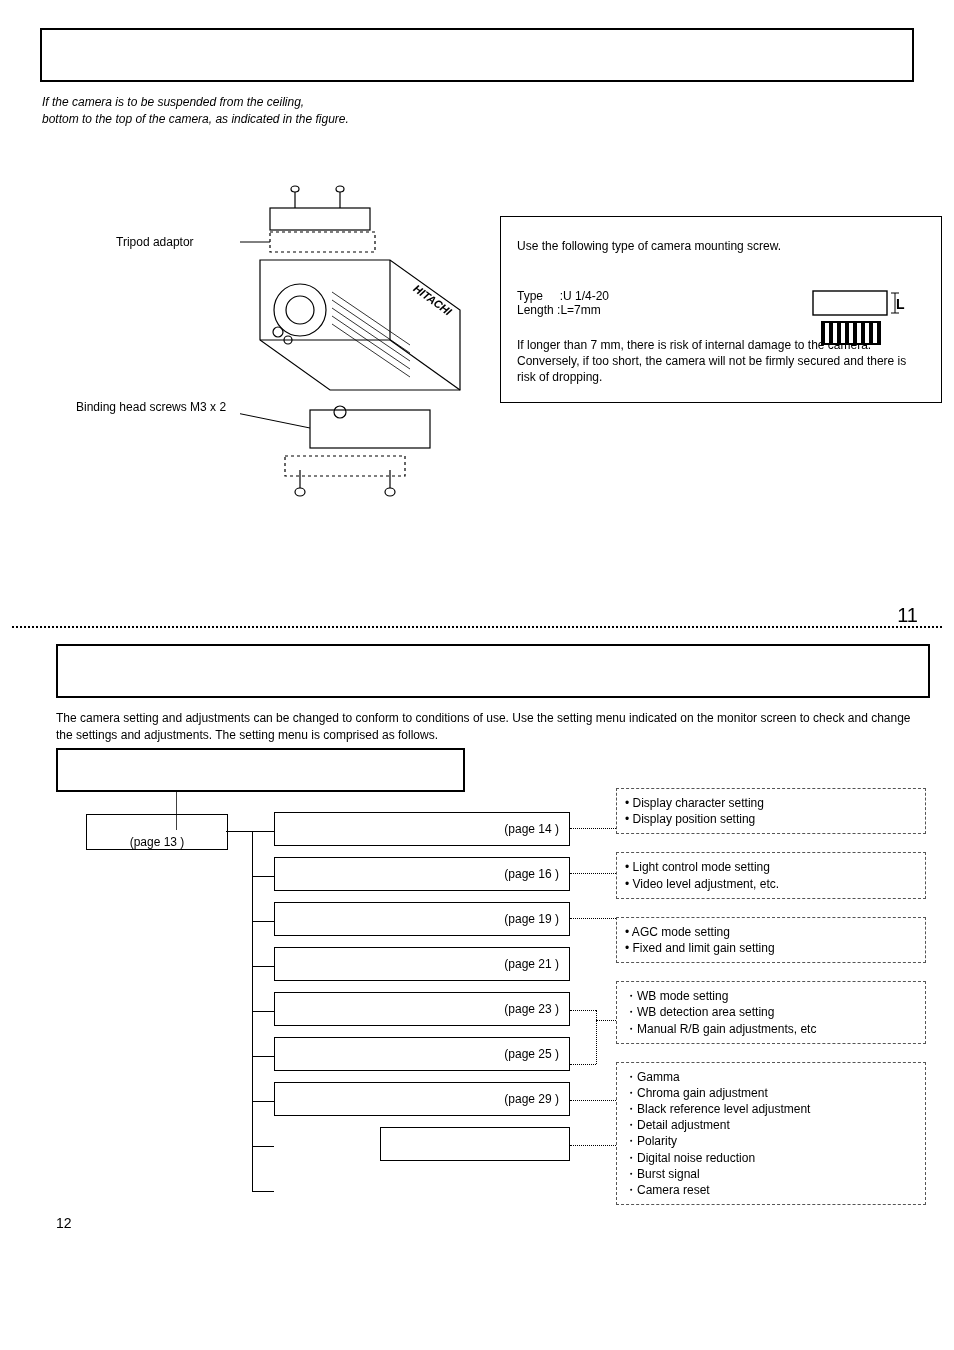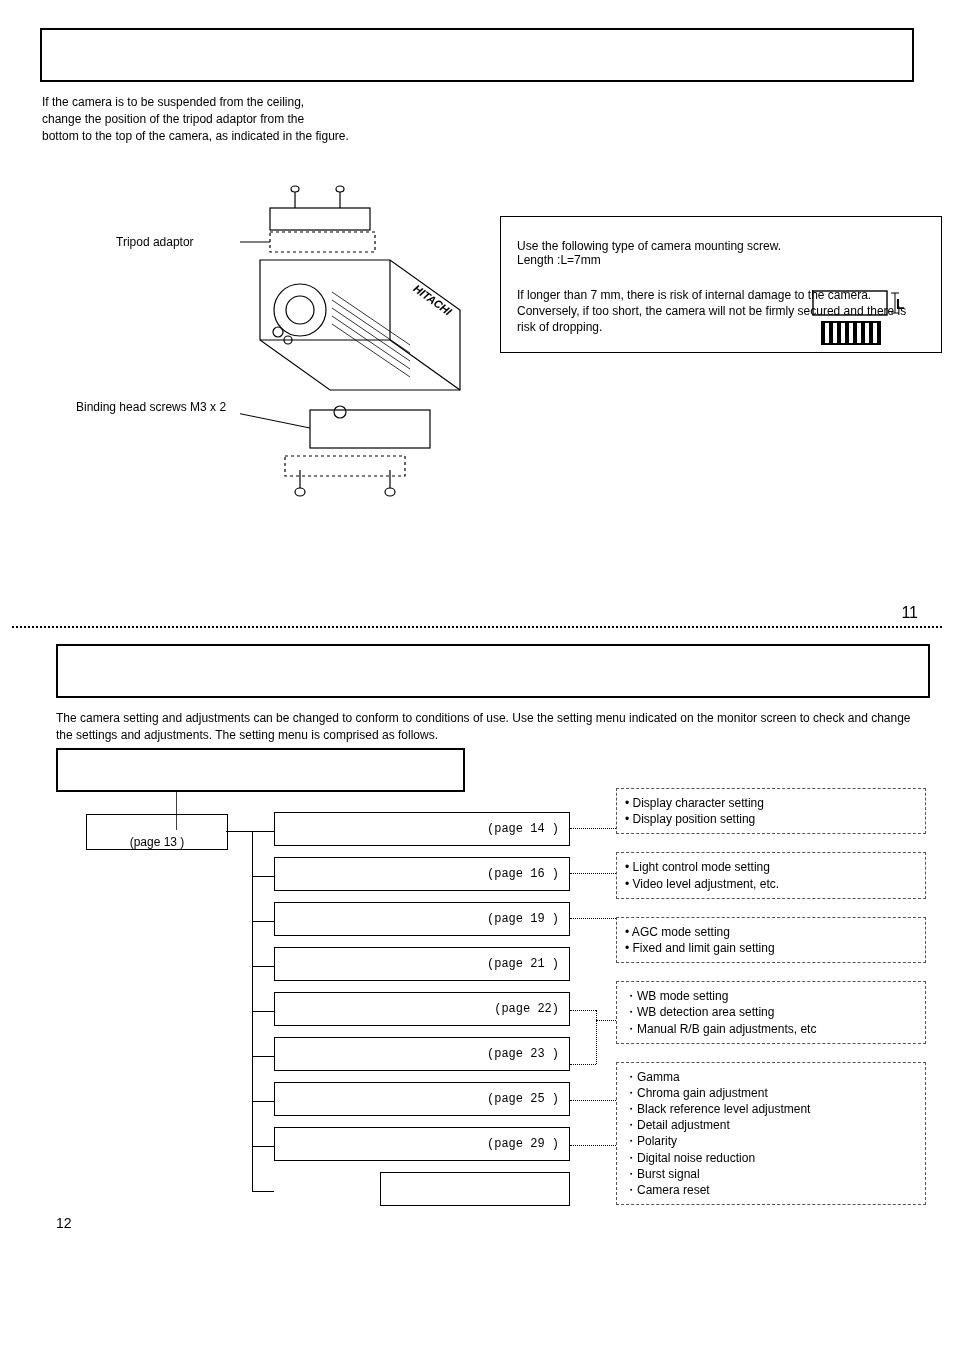--- a/index.html
+++ b/index.html
@@ -28,20 +28,21 @@
     border: 2px solid #000;
     box-sizing: border-box;
   }
 
   .intro {
     position: absolute;
     left: 42px;
     top: 94px;
     font-size: 12px;
     line-height: 1.4;
+    font-style: italic;
   }
 
   .label-tripod {
     position: absolute;
     left: 116px;
     top: 235px;
     font-size: 12px;
   }
   .label-screws {
     position: absolute;
@@ -67,21 +68,21 @@
     top: 216px;
     width: 442px;
     border: 1.5px solid #000;
     padding: 22px 16px 16px 16px;
     font-size: 12px;
     box-sizing: border-box;
   }
   .mount-box .post { margin-top: 20px; line-height: 1.35; }
   .screw-svg { position: absolute; right: 30px; top: 70px; }
 
-  .page-num-11 { position: absolute; right: 36px; top: 604px; font-size: 16px; margin-left: 13px; }
+  .page-num-11 { position: absolute; right: 36px; top: 604px; font-size: 20px; margin-left: 13px; }
   .dotted-sep {
     position: absolute; top: 626px; left: 12px; right: 12px;
     border-top: 2px dotted #000;
   }
 
   
   .page2 .title-bar { top: 24px; }
   .desc2 {
     position: absolute; left: 40px; right: 40px; top: 90px;
     font-size: 12px; line-height: 1.4;
@@ -107,21 +108,20 @@
   .sub-box {
     width: 296px; height: 34px;
     border: 1.5px solid #000;
     font-size: 12px;
     display: flex; align-items: center; justify-content: flex-end;
     padding-right: 10px;
     box-sizing: border-box;
     margin-bottom: 11px;
     background: #fff;
     position: relative;
-    font-family: Liberation Mono, monospace;
   }
 
   .side-col { position: absolute; left: 600px; top: 168px; width: 310px; }
   .side-box {
     width: 310px;
     border: 1px dashed #555;
     font-size: 12px;
     padding: 6px 8px;
     box-sizing: border-box;
     margin-bottom: 18px;
@@ -139,21 +139,20 @@
   }
 </style>
 </head>
 <body>
 
 <div class="page page1">
   <div class="title-bar"></div>
 
   <div class="intro">
     <div>If the camera is to be suspended from the ceiling,</div>
-    <div>change the position of the tripod adaptor from the</div>
     <div>bottom to the top of the camera, as indicated in the figure.</div>
   </div>
 
   <div class="label-tripod">Tripod adaptor</div>
   <div class="label-screws">Binding head screws M3 x 2</div>
 
   <svg class="camera" viewBox="0 0 250 320">
     <g fill="none" stroke="#000" stroke-width="1.2">
 
       <rect x="30" y="28" width="100" height="22"></rect>
@@ -203,20 +202,25 @@
       </g>
 
       <g stroke-width="1">
         <line x1="-28" y1="228" x2="70" y2="248"></line>
       </g>
     </g>
   </svg>
 
   <div class="mount-box">
     <div>Use the following type of camera mounting screw.</div>
+    <div style="margin-top:36px;">
+      <span>Type</span>
+      &nbsp;&nbsp;&nbsp;
+      <span>:U 1/4-20</span>
+    </div>
     <div>
       <span>Length</span>
       <span>:L=7mm</span>
     </div>
     <svg class="screw-svg" width="110" height="70" viewBox="0 0 110 70">
       <g fill="none" stroke="#000" stroke-width="1.4">
         <rect x="12" y="4" width="74" height="24"></rect>
 
       </g>
       <g fill="#000">
@@ -280,23 +284,20 @@
     <div class="sub-box">
         <span>(page 16 )</span>
       </div>
     <div class="sub-box">
         <span>(page 19 )</span>
       </div>
     <div class="sub-box">
         <span>(page 21 )</span>
       </div>
     <div class="sub-box">
-        <span>(page 22)</span>
-      </div>
-    <div class="sub-box">
         <span>(page 23 )</span>
       </div>
     <div class="sub-box">
         <span>(page 25 )</span>
       </div>
     <div class="sub-box">
         <span>(page 29 )</span>
       </div>
     <div class="sub-box" style="width:190px; margin-left:106px;">
         <span></span>

